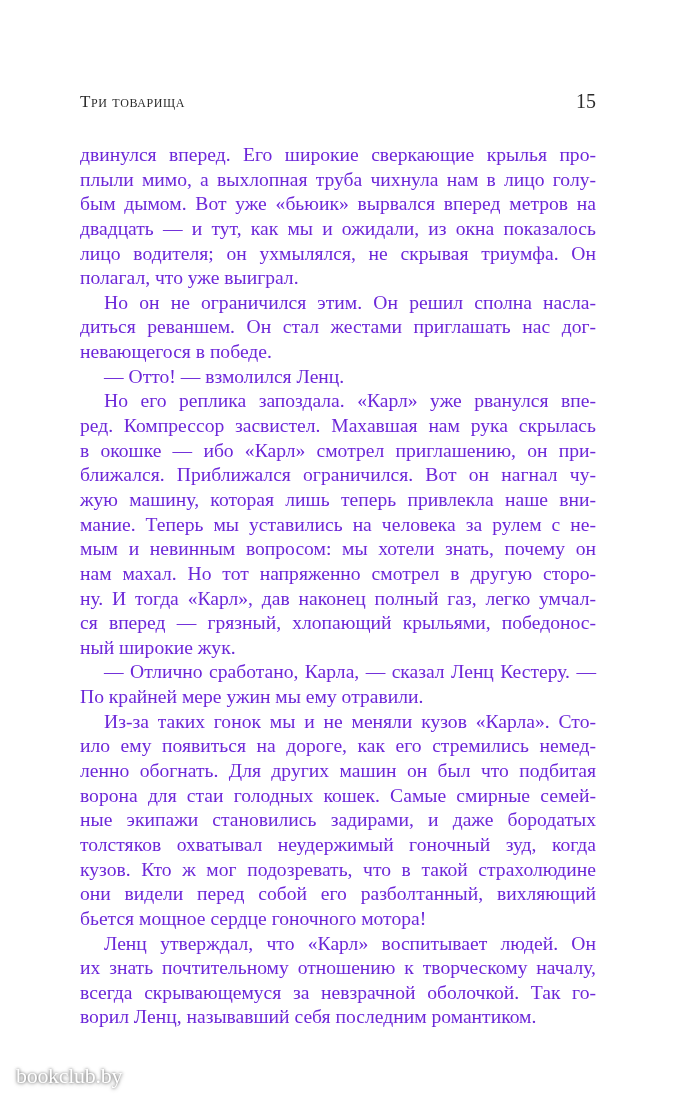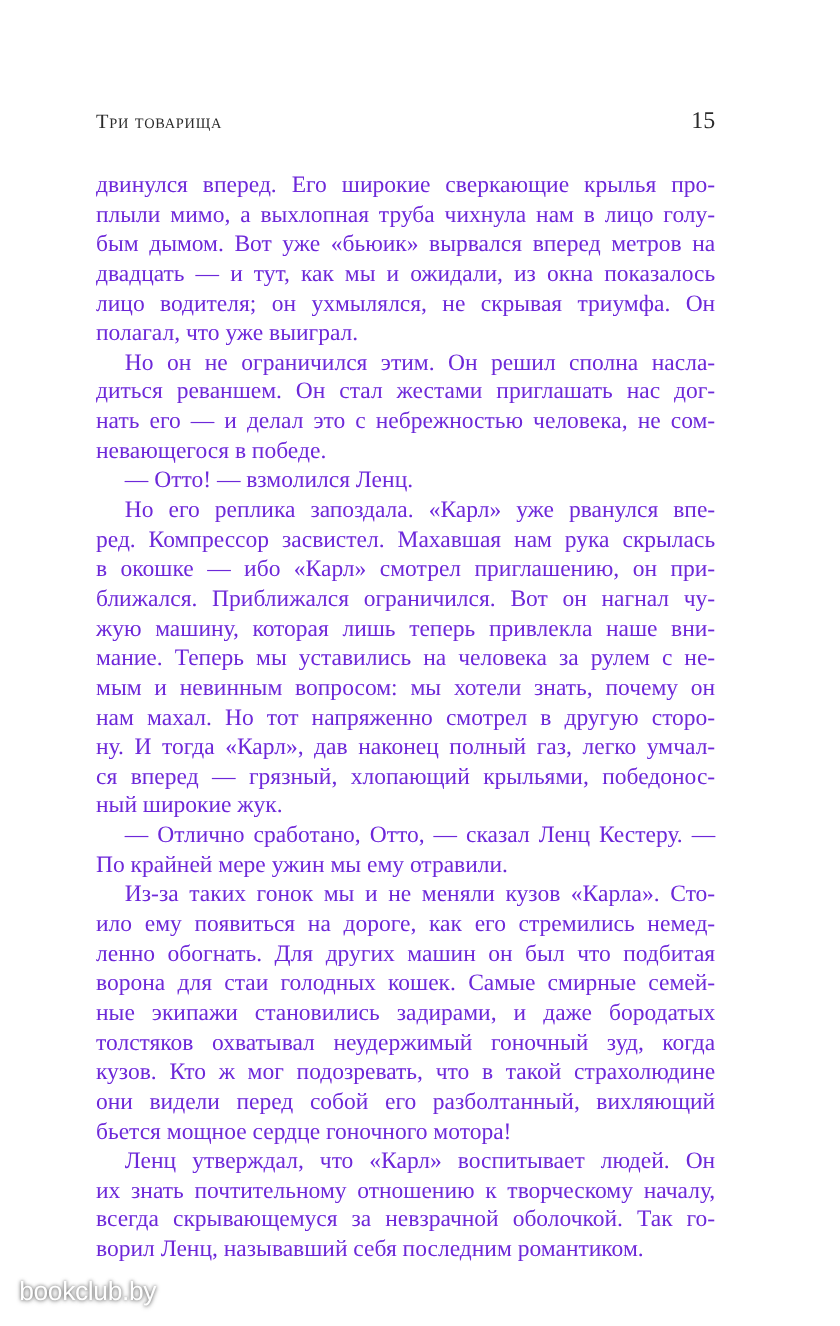--- a/index.html
+++ b/index.html
@@ -26,21 +26,21 @@
     font-size: 19.6px; line-height: 24.65px; color: #6d28d9;
   }
   .line {
     display: block; height: 24.65px; white-space: nowrap;
     text-align: justify; text-align-last: justify;
   }
   .line.last { text-align-last: left; }
   .line.indent { padding-left: 24px; }
   .watermark {
     position: absolute; left: 16px; top: 1063px;
-    font-family: Liberation Sans, sans-serif;
+    font-family: Liberation Serif, serif;
     font-size: 22px; color: #ffffff; letter-spacing: -0.3px;
     text-shadow: 0 0 3px rgba(0,0,0,0.55), 0 1px 4px rgba(0,0,0,0.35);
   }
 </style>
 </head>
 <body>
 
 <div class="page">
   <div class="running-head">
     <span class="running-title">Три товарища</span>
@@ -49,35 +49,34 @@
 
   <div class="body-text" id="body-text">
       <span class="line">двинулся вперед. Его широкие сверкающие крылья про-</span>
       <span class="line">плыли мимо, а выхлопная труба чихнула нам в лицо голу-</span>
       <span class="line">бым дымом. Вот уже «бьюик» вырвался вперед метров на</span>
       <span class="line">двадцать — и тут, как мы и ожидали, из окна показалось</span>
       <span class="line">лицо водителя; он ухмылялся, не скрывая триумфа. Он</span>
       <span class="line last">полагал, что уже выиграл.</span>
       <span class="line indent">Но он не ограничился этим. Он решил сполна насла-</span>
       <span class="line">диться реваншем. Он стал жестами приглашать нас дог-</span>
-      <span class="line">нать его — и делал это с небрежностью человека, не сом-</span>
       <span class="line last">невающегося в победе.</span>
       <span class="line indent last">— Отто! — взмолился Ленц.</span>
       <span class="line indent">Но его реплика запоздала. «Карл» уже рванулся впе-</span>
       <span class="line">ред. Компрессор засвистел. Махавшая нам рука скрылась</span>
       <span class="line">в окошке — ибо «Карл» смотрел приглашению, он при-</span>
       <span class="line">ближался. Приближался ограничился. Вот он нагнал чу-</span>
       <span class="line">жую машину, которая лишь теперь привлекла наше вни-</span>
       <span class="line">мание. Теперь мы уставились на человека за рулем с не-</span>
       <span class="line">мым и невинным вопросом: мы хотели знать, почему он</span>
       <span class="line">нам махал. Но тот напряженно смотрел в другую сторо-</span>
       <span class="line">ну. И тогда «Карл», дав наконец полный газ, легко умчал-</span>
       <span class="line">ся вперед — грязный, хлопающий крыльями, победонос-</span>
       <span class="line last">ный широкие жук.</span>
-      <span class="line indent">— Отлично сработано, Отто, — сказал Ленц Кестеру. —</span>
+      <span class="line indent">— Отлично сработано, Карла, — сказал Ленц Кестеру. —</span>
       <span class="line last">По крайней мере ужин мы ему отравили.</span>
       <span class="line indent">Из-за таких гонок мы и не меняли кузов «Карла». Сто-</span>
       <span class="line">ило ему появиться на дороге, как его стремились немед-</span>
       <span class="line">ленно обогнать. Для других машин он был что подбитая</span>
       <span class="line">ворона для стаи голодных кошек. Самые смирные семей-</span>
       <span class="line">ные экипажи становились задирами, и даже бородатых</span>
       <span class="line">толстяков охватывал неудержимый гоночный зуд, когда</span>
       <span class="line">кузов. Кто ж мог подозревать, что в такой страхолюдине</span>
       <span class="line">они видели перед собой его разболтанный, вихляющий</span>
       <span class="line last">бьется мощное сердце гоночного мотора!</span>

